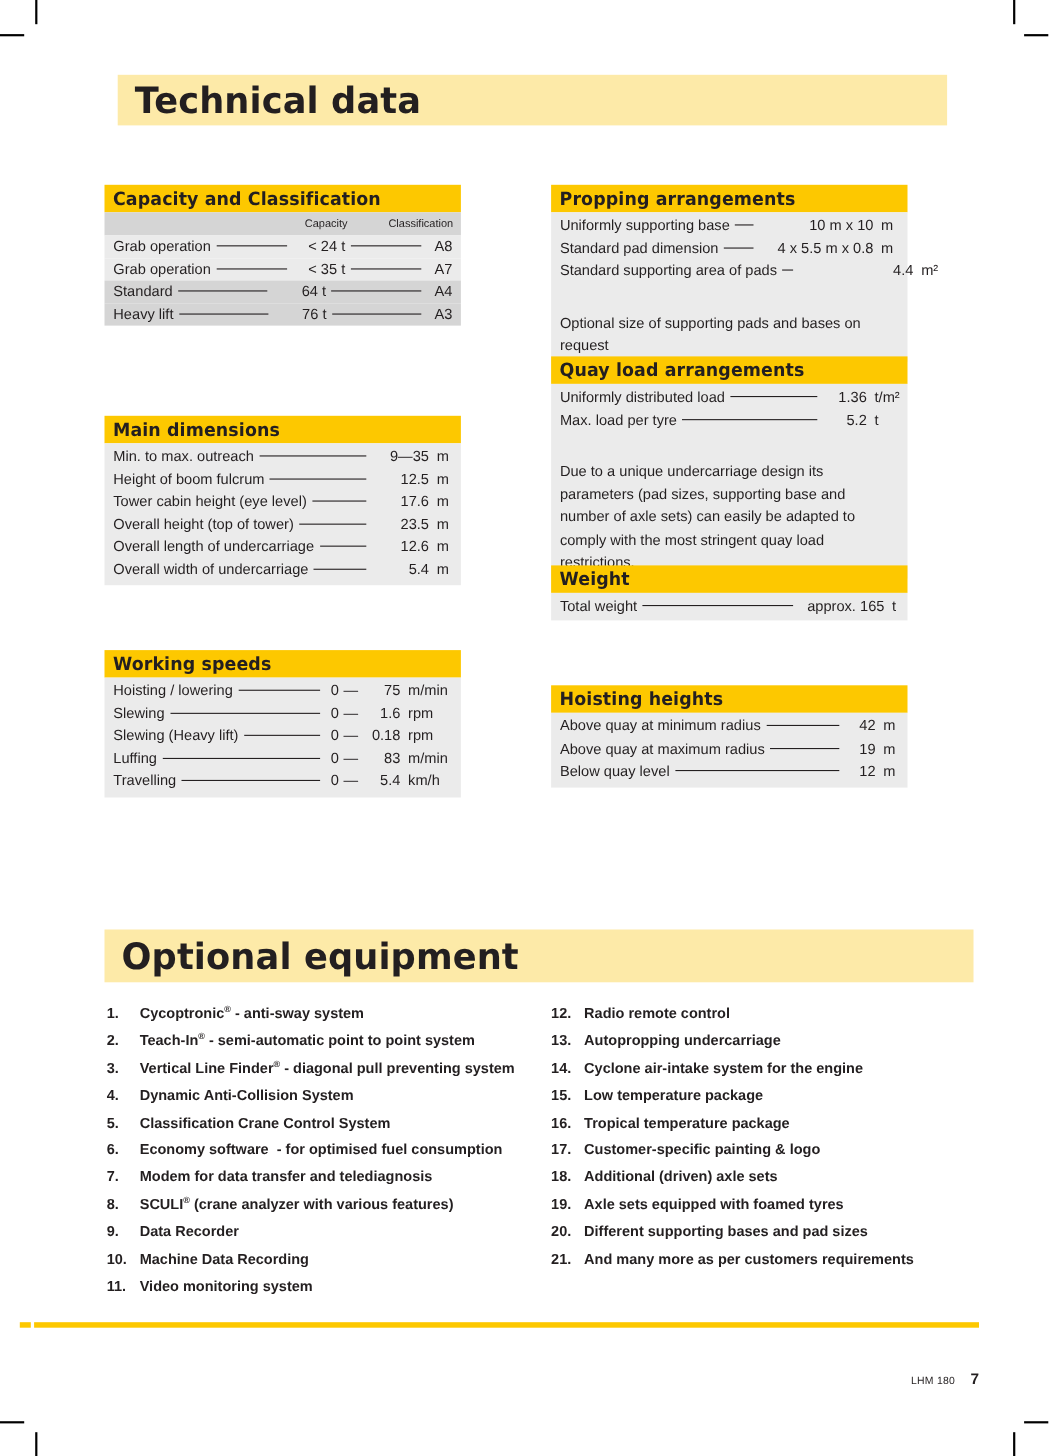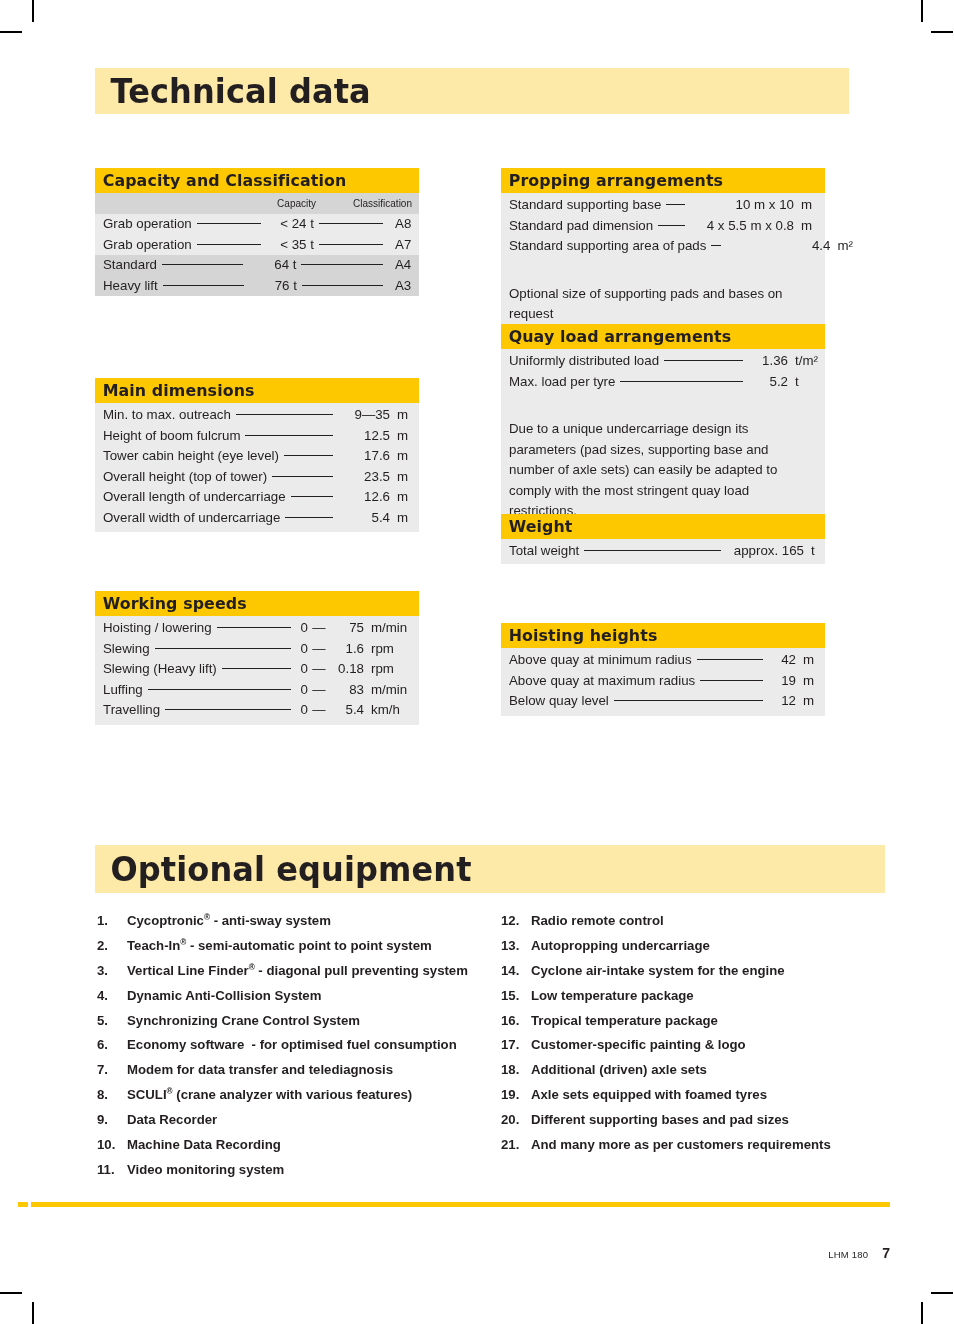--- a/index.html
+++ b/index.html
@@ -164,21 +164,21 @@
 
   <div class="cropmark cm-v" style="left:32px;  top:0px;"></div>
   <div class="cropmark cm-h" style="left:0px;   top:31px;"></div>
   <div class="cropmark cm-v" style="left:921px; top:0px;"></div>
   <div class="cropmark cm-h" style="left:931px; top:31px;"></div>
   <div class="cropmark cm-v" style="left:32px;  top:1302px;"></div>
   <div class="cropmark cm-h" style="left:0px;   top:1292px;"></div>
   <div class="cropmark cm-v" style="left:921px; top:1302px;"></div>
   <div class="cropmark cm-h" style="left:931px; top:1292px;"></div>
 
-  <div class="title-banner" style="left:95px; top:68px; width:754px; height:46px;">
+  <div class="title-banner" style="left:107px; top:68px; width:754px; height:46px;">
     <h1>Technical data</h1>
   </div>
 
   <div class="section" style="left:95px; top:168px;">
     <div class="section-head">
       <h2>Capacity and Classification</h2>
     </div>
     <div class="cap-header">
       <span class="spacer"></span>
       <span class="ch-cap">Capacity</span>
@@ -306,21 +306,21 @@
       </div>
     </div>
   </div>
 
   <div class="section" style="left:501px; top:168px;">
     <div class="section-head">
       <h2>Propping arrangements</h2>
     </div>
     <div class="section-body">
       <div class="row">
-        <span class="label">Standard supporting base</span>
+        <span class="label">Uniformly supporting base</span>
         <span class="leader"></span>
         <span class="value w-val-prop">10 m x 10</span>
         <span class="unit w-unit-prop">m</span>
       </div>
       <div class="row">
         <span class="label">Standard pad dimension</span>
         <span class="leader"></span>
         <span class="value w-val-prop">4 x 5.5 m x 0.8</span>
         <span class="unit w-unit-prop">m</span>
       </div>
@@ -411,21 +411,21 @@
       <div class="opt-item">
         <span class="num">3.</span>
         <span class="txt">Vertical Line Finder<sup>®</sup> - diagonal pull preventing system</span>
       </div>
       <div class="opt-item">
         <span class="num">4.</span>
         <span class="txt">Dynamic Anti-Collision System</span>
       </div>
       <div class="opt-item">
         <span class="num">5.</span>
-        <span class="txt">Synchronizing Crane Control System</span>
+        <span class="txt">Classification Crane Control System</span>
       </div>
       <div class="opt-item">
         <span class="num">6.</span>
         <span class="txt">Economy software&nbsp; - for optimised fuel consumption</span>
       </div>
       <div class="opt-item">
         <span class="num">7.</span>
         <span class="txt">Modem for data transfer and telediagnosis</span>
       </div>
       <div class="opt-item">

